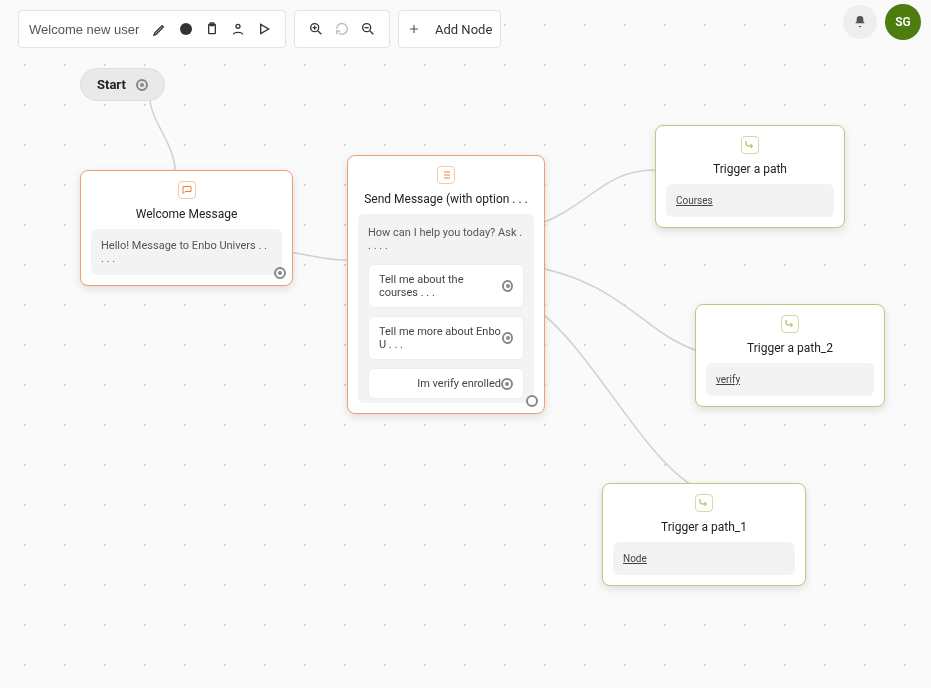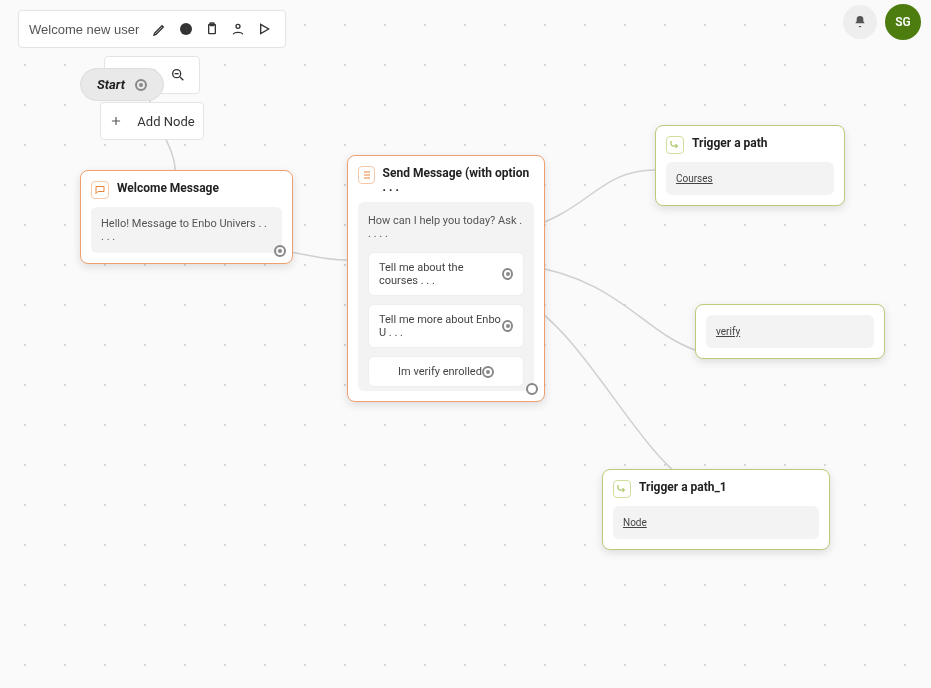--- a/index.html
+++ b/index.html
@@ -26,21 +26,20 @@
     height: 688px;
     pointer-events: none;
   }
   
   .topbar {
     position: absolute;
     top: 10px; left: 18px;
     display: flex;
     align-items: center;
     gap: 8px;
-    flex-direction: column;
   }
   .panel {
     background: #fff;
     border: 1px solid #e4e4e4;
     border-radius: 4px;
     display: flex;
     align-items: center;
     height: 38px;
     padding: 0 8px;
   }
@@ -98,21 +97,20 @@
   .start-pill {
     position:absolute;
     left:80px; top:68px;
     background:#e9e9e9;
     border:1px solid #dcdcdc;
     border-radius:20px;
     padding:8px 16px 8px 16px;
     display:flex;align-items:center;gap:10px;
     font-weight:700;font-size:13px;color:#222;
     cursor:pointer;
-    font-style:italic;
   }
   .port-dot {
     width:12px;height:12px;border-radius:50%;
     border:2px solid #888;
     display:flex;align-items:center;justify-content:center;
   }
   .port-dot::after{content:"";width:4px;height:4px;border-radius:50%;background:#888;}
   .port-empty {
     width:12px;height:12px;border-radius:50%;
     border:2px solid #888;background:#fff;
@@ -122,56 +120,57 @@
     position:absolute;
     background:#fff;
     border-radius:8px;
     box-shadow:0 3px 8px rgba(0,0,0,0.12);
     padding:10px;
     cursor:default;
   }
   .node.orange { border:1px solid #f0a070; }
   .node.green  { border:1px solid #b8cc7a; }
   .node-header {
-    display:flex;align-items:flex-start;gap:8px;
-    font-weight:700;font-size:12px;color:#222;
+    display:flex;align-items:center;gap:8px;
+    font-weight:400;font-size:12px;color:#222;
     margin-bottom:8px;
+    flex-direction:column;
   }
   .hicon {
     width:18px;height:18px;border-radius:4px;
     display:flex;align-items:center;justify-content:center;
   }
   .hicon.orange{background:#fff;border:1px solid #f5c9a8;}
   .hicon.orange svg{stroke:#e8833a;}
   .hicon.green{background:#fff;border:1px solid #cddf9a;}
   .hicon.green svg{stroke:#93b53a;}
   .hicon svg{width:12px;height:12px;fill:none;stroke-width:2;}
   .graybox {
     background:#f3f3f3;border-radius:6px;
     font-size:11px;color:#555;
     padding:10px;
   }
   .option-row{
     background:#fff;border:1px solid #eee;border-radius:6px;
     padding:8px 10px;
     font-size:11px;color:#444;
-    display:flex;align-items:center;justify-content:center;
+    display:flex;align-items:center;justify-content:flex-end;
     margin-top:8px;
     cursor:pointer;
   }
   .linkish{font-size:10px;color:#444;text-decoration:underline;}
   .node-port{
     position:absolute;
   }
   
   #welcome { left:80px; top:170px; width:213px; }
   #send    { left:347px; top:155px; width:198px; }
   #trigA  { left:655px; top:125px; width:190px; }
   #trigA2 { left:695px; top:304px; width:190px; }
-  #trigA1 { left:602px; top:469px; width:228px;border-radius:8px; }
+  #trigA1 { left:602px; top:483px; width:204px;border-radius:8px; }
 </style>
 </head>
 <body>
 
 <div class="canvas"></div>
 
 <svg class="connectors">
   <path d="M150 98 C150 120,175 145,175 170" stroke="#d0d0d0" stroke-width="1.5" fill="none"></path>
   <path d="M265 250 C300 250,315 260,347 260" stroke="#d0d0d0" stroke-width="1.5" fill="none"></path>
   <path d="M525 229 C590 210,600 170,655 170" stroke="#d0d0d0" stroke-width="1.5" fill="none"></path>
@@ -304,20 +303,29 @@
         </svg>
       </span>
     <span>Trigger a path</span>
   </div>
   <div class="graybox" style="min-height:30px">
     <span class="linkish">Courses</span>
   </div>
 </div>
 
 <div id="trigA2" class="node green">
+  <div class="node-header">
+    <span class="hicon green">
+        <svg viewBox="0 0 24 24">
+          <path d="M4 4v6a4 4 0 0 0 4 4h8"></path>
+          <path d="M13 10l4 4-4 4"></path>
+        </svg>
+      </span>
+    <span>Trigger a path_2</span>
+  </div>
   <div class="graybox" style="min-height:30px">
     <span class="linkish">verify</span>
   </div>
 </div>
 
 <div id="trigA1" class="node green">
   <div class="node-header">
     <span class="hicon green">
         <svg viewBox="0 0 24 24">
           <path d="M4 4v6a4 4 0 0 0 4 4h8"></path>

